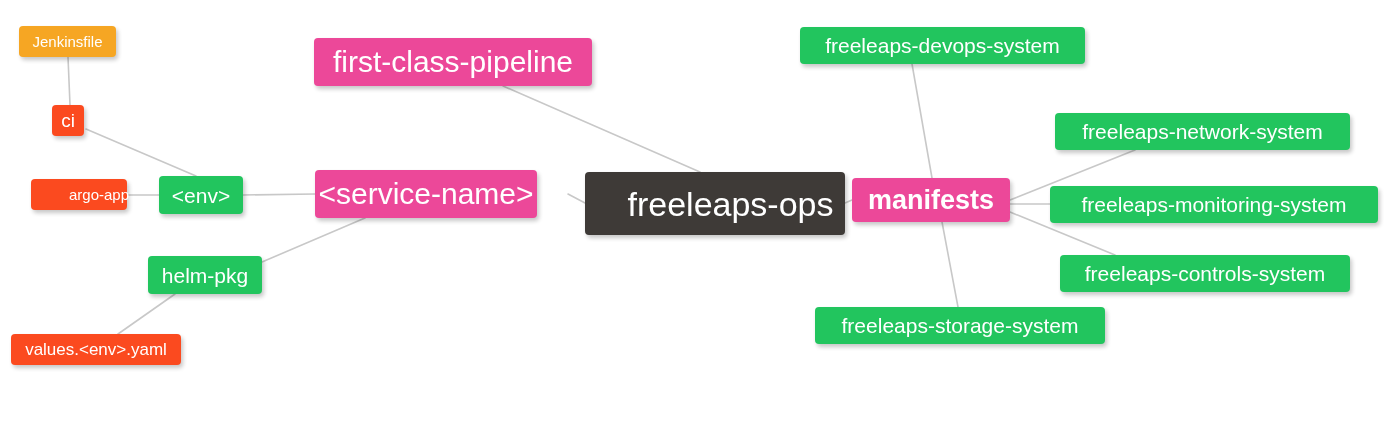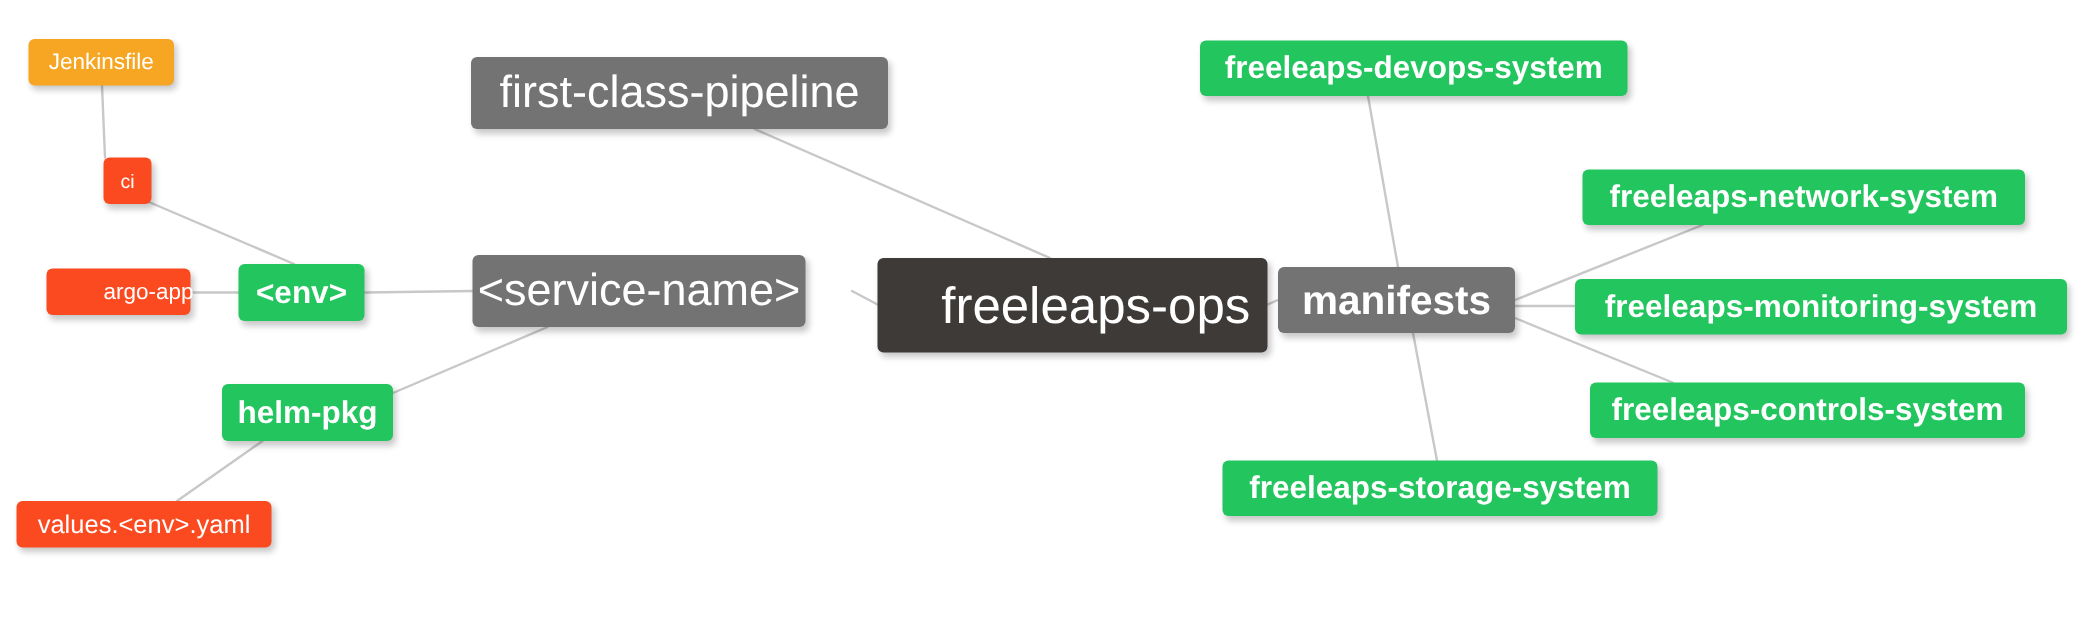--- a/index.html
+++ b/index.html
@@ -34,22 +34,22 @@
     border-radius: 4px;
     color: #ffffff;
     white-space: nowrap;
     box-shadow: 2px 3px 4px rgba(0,0,0,0.22);
     letter-spacing: 0px;
     line-height: 1;
     user-select: none;
   }
   .node-orange { background: #F6A623; }
   .node-red    { background: #FB4A1F; }
-  .node-green  { background: #22C55E; font-weight: bold; }
-  .node-blue   { background: #737373; }
+  .node-green  { background: #22C55E; }
+  .node-blue   { background: #ec4899; }
   .node-dark   { background: #3E3A37; padding-left: 31px; }
 </style>
 </head>
 <body>
 
 <div id="mindmap-canvas">
   <svg id="edge-layer" viewBox="0 0 1390 421">
       <line x1="585" y1="203" x2="568" y2="194" stroke="#c8c8c8" stroke-width="1.6" stroke-linecap="round"></line>
       <line x1="700" y1="172" x2="503" y2="86" stroke="#c8c8c8" stroke-width="1.6" stroke-linecap="round"></line>
       <line x1="845" y1="203" x2="852" y2="200" stroke="#c8c8c8" stroke-width="1.6" stroke-linecap="round"></line>
@@ -60,21 +60,21 @@
       <line x1="70" y1="105" x2="68" y2="57" stroke="#c8c8c8" stroke-width="1.6" stroke-linecap="round"></line>
       <line x1="175" y1="294" x2="118" y2="334" stroke="#c8c8c8" stroke-width="1.6" stroke-linecap="round"></line>
       <line x1="932" y1="178" x2="912" y2="64" stroke="#c8c8c8" stroke-width="1.6" stroke-linecap="round"></line>
       <line x1="1010" y1="200" x2="1135" y2="150" stroke="#c8c8c8" stroke-width="1.6" stroke-linecap="round"></line>
       <line x1="1010" y1="204" x2="1050" y2="204" stroke="#c8c8c8" stroke-width="1.6" stroke-linecap="round"></line>
       <line x1="1010" y1="212" x2="1115" y2="255" stroke="#c8c8c8" stroke-width="1.6" stroke-linecap="round"></line>
       <line x1="942" y1="222" x2="958" y2="307" stroke="#c8c8c8" stroke-width="1.6" stroke-linecap="round"></line>
     </svg>
   <div id="node-layer">
       <div class="node node-orange" style="left: 19px; top: 26px; width: 97px; height: 31px; font-size: 15px;">Jenkinsfile</div>
-      <div class="node node-red" style="left: 69px; top: 105px; width: 32px; height: 31px; font-size: 13px;">ci</div>
+      <div class="node node-red" style="left: 52px; top: 105px; width: 32px; height: 31px; font-size: 19px;">ci</div>
       <div class="node node-red" style="left: 31px; top: 179px; width: 96px; height: 31px; font-size: 15px; padding-left: 40px;">argo-app</div>
       <div class="node node-green" style="left: 159px; top: 176px; width: 84px; height: 38px; font-size: 21px;">&lt;env&gt;</div>
       <div class="node node-green" style="left: 148px; top: 256px; width: 114px; height: 38px; font-size: 21px;">helm-pkg</div>
       <div class="node node-red" style="left: 11px; top: 334px; width: 170px; height: 31px; font-size: 17px;">values.&lt;env&gt;.yaml</div>
       <div class="node node-blue" style="left: 314px; top: 38px; width: 278px; height: 48px; font-size: 30px;">first-class-pipeline</div>
       <div class="node node-blue" style="left: 315px; top: 170px; width: 222px; height: 48px; font-size: 30px;">&lt;service-name&gt;</div>
       <div class="node node-dark" style="left: 585px; top: 172px; width: 260px; height: 63px; font-size: 34px;">freeleaps-ops</div>
       <div class="node node-blue" style="left: 852px; top: 178px; width: 158px; height: 44px; font-size: 27px; font-weight: bold;">manifests</div>
       <div class="node node-green" style="left: 800px; top: 27px; width: 285px; height: 37px; font-size: 21px;">freeleaps-devops-system</div>
       <div class="node node-green" style="left: 1055px; top: 113px; width: 295px; height: 37px; font-size: 21px;">freeleaps-network-system</div>

